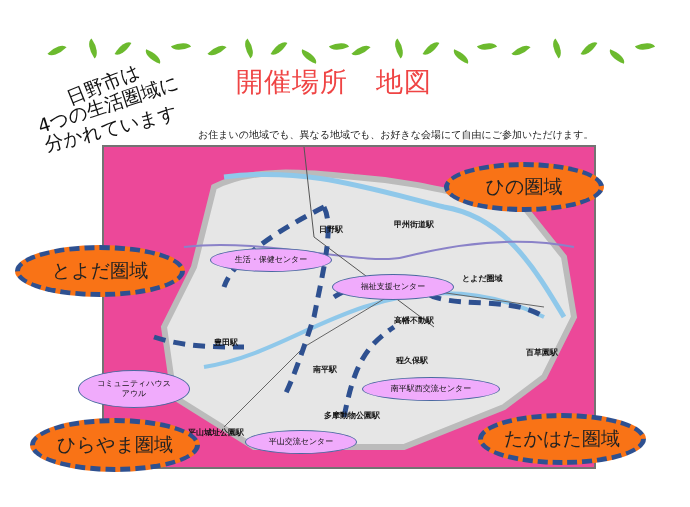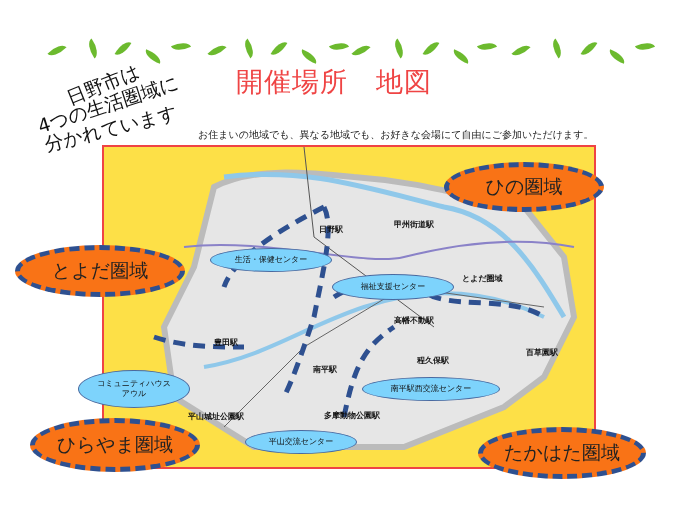--- a/index.html
+++ b/index.html
@@ -1,24 +1,24 @@
 <!DOCTYPE html>
 <html><head>
 <meta charset="utf-8">
 <style>
   html,body{margin:0;padding:0;background:#fff;}
   body{width:690px;height:507px;position:relative;overflow:hidden;font-family:"DejaVu Sans",sans-serif;}
   .leaf{position:absolute;width:18px;height:9px;background:#6cba2e;border-radius:0 100% 0 100%;}
   .title{position:absolute;left:236px;top:64px;font-size:27px;color:#ef4444;letter-spacing:1px;white-space:pre;}
   .sub{position:absolute;left:198px;top:128px;font-size:10px;color:#222;white-space:nowrap;}
   .curved{position:absolute;left:25px;top:66px;width:200px;height:90px;}
-  .mapframe{position:absolute;left:102px;top:145px;width:490px;height:320px;border:2px solid #ef4444;background:#fde047;overflow:hidden;}
+  .mapframe{position:absolute;left:102px;top:145px;width:490px;height:320px;border:2px solid #737373;background:#ec4899;overflow:hidden;}
   .mapsvg{position:absolute;left:0;top:0;}
   .label-st{position:absolute;font-size:8px;color:#111;white-space:nowrap;font-weight:bold;}
-  .callout{position:absolute;background:#7dd3fc;border:1px solid #4a6aa0;border-radius:50%;font-size:8px;color:#111;display:flex;align-items:center;justify-content:center;text-align:center;line-height:1.3;}
+  .callout{position:absolute;background:#f0abfc;border:1px solid #4a6aa0;border-radius:50%;font-size:8px;color:#111;display:flex;align-items:center;justify-content:center;text-align:center;line-height:1.3;}
   .region{position:absolute;border:5px dashed #2e5090;border-radius:50%;background:#f97316;display:flex;align-items:center;justify-content:center;font-size:19px;color:#222;box-sizing:border-box;}
 </style>
 </head>
 <body>
 
 <div>
   <div class="leaf" style="left:48px;top:46px;transform:rotate(-45deg)"></div>
   <div class="leaf" style="left:84px;top:44px;transform:rotate(55deg)"></div>
   <div class="leaf" style="left:114px;top:44px;transform:rotate(-60deg)"></div>
   <div class="leaf" style="left:144px;top:52px;transform:rotate(20deg)"></div>
@@ -60,30 +60,30 @@
     <path d="M220 60 C180 80,130 110,120 140 M220 60 C230 80,220 120,210 170 C200 200,190 230,180 250" fill="none" stroke="#2e5090" stroke-width="5" stroke-dasharray="12,8"></path>
     <path d="M230 150 C260 130,300 135,330 150 C360 160,410 150,440 170" fill="none" stroke="#2e5090" stroke-width="5" stroke-dasharray="12,8"></path>
     <path d="M240 270 C250 220,260 200,290 180" fill="none" stroke="#2e5090" stroke-width="5" stroke-dasharray="12,8"></path>
     <path d="M50 190 C80 200,110 200,140 200" fill="none" stroke="#2e5090" stroke-width="5" stroke-dasharray="12,8"></path>
   </svg>
   <span class="label-st" style="left:215px;top:77px;">日野駅</span>
   <span class="label-st" style="left:262px;top:72px;margin-left:28px;">甲州街道駅</span>
   <span class="label-st" style="left:358px;top:126px;">とよだ圏域</span>
   <span class="label-st" style="left:290px;top:168px;">高幡不動駅</span>
   <span class="label-st" style="left:422px;top:200px;">百草園駅</span>
-  <span class="label-st" style="left:313px;top:208px;text-align:center;">程久保駅</span>
+  <span class="label-st" style="left:292px;top:208px;text-align:center;">程久保駅</span>
   <span class="label-st" style="left:110px;top:190px;">豊田駅</span>
   <span class="label-st" style="left:209px;top:217px;">南平駅</span>
-  <span class="label-st" style="left:84px;top:264px;">平山城址公園駅</span>
+  <span class="label-st" style="left:84px;top:280px;">平山城址公園駅</span>
   <span class="label-st" style="left:220px;top:263px;">多摩動物公園駅</span>
 </div>
 
 <div class="callout" style="left:210px;top:248px;width:120px;height:22px;">生活・保健センター</div>
 <div class="callout" style="left:332px;top:274px;width:120px;height:24px;">福祉支援センター</div>
 <div class="callout" style="left:78px;top:370px;width:110px;height:36px;white-space:pre;">コミュニティハウス
 アウル</div>
 <div class="callout" style="left:362px;top:377px;width:136px;height:22px;">南平駅西交流センター</div>
 <div class="callout" style="left:245px;top:430px;width:110px;height:22px;">平山交流センター</div>
 
 <div class="region" style="left:444px;top:162px;width:160px;height:50px;">ひの圏域</div>
 <div class="region" style="left:15px;top:245px;width:170px;height:52px;">とよだ圏域</div>
 <div class="region" style="left:30px;top:418px;width:170px;height:54px;">ひらやま圏域</div>
-<div class="region" style="left:478px;top:427px;width:168px;height:52px;text-align:right;">たかはた圏域</div>
+<div class="region" style="left:478px;top:413px;width:168px;height:52px;text-align:right;">たかはた圏域</div>
 
 </body></html>

